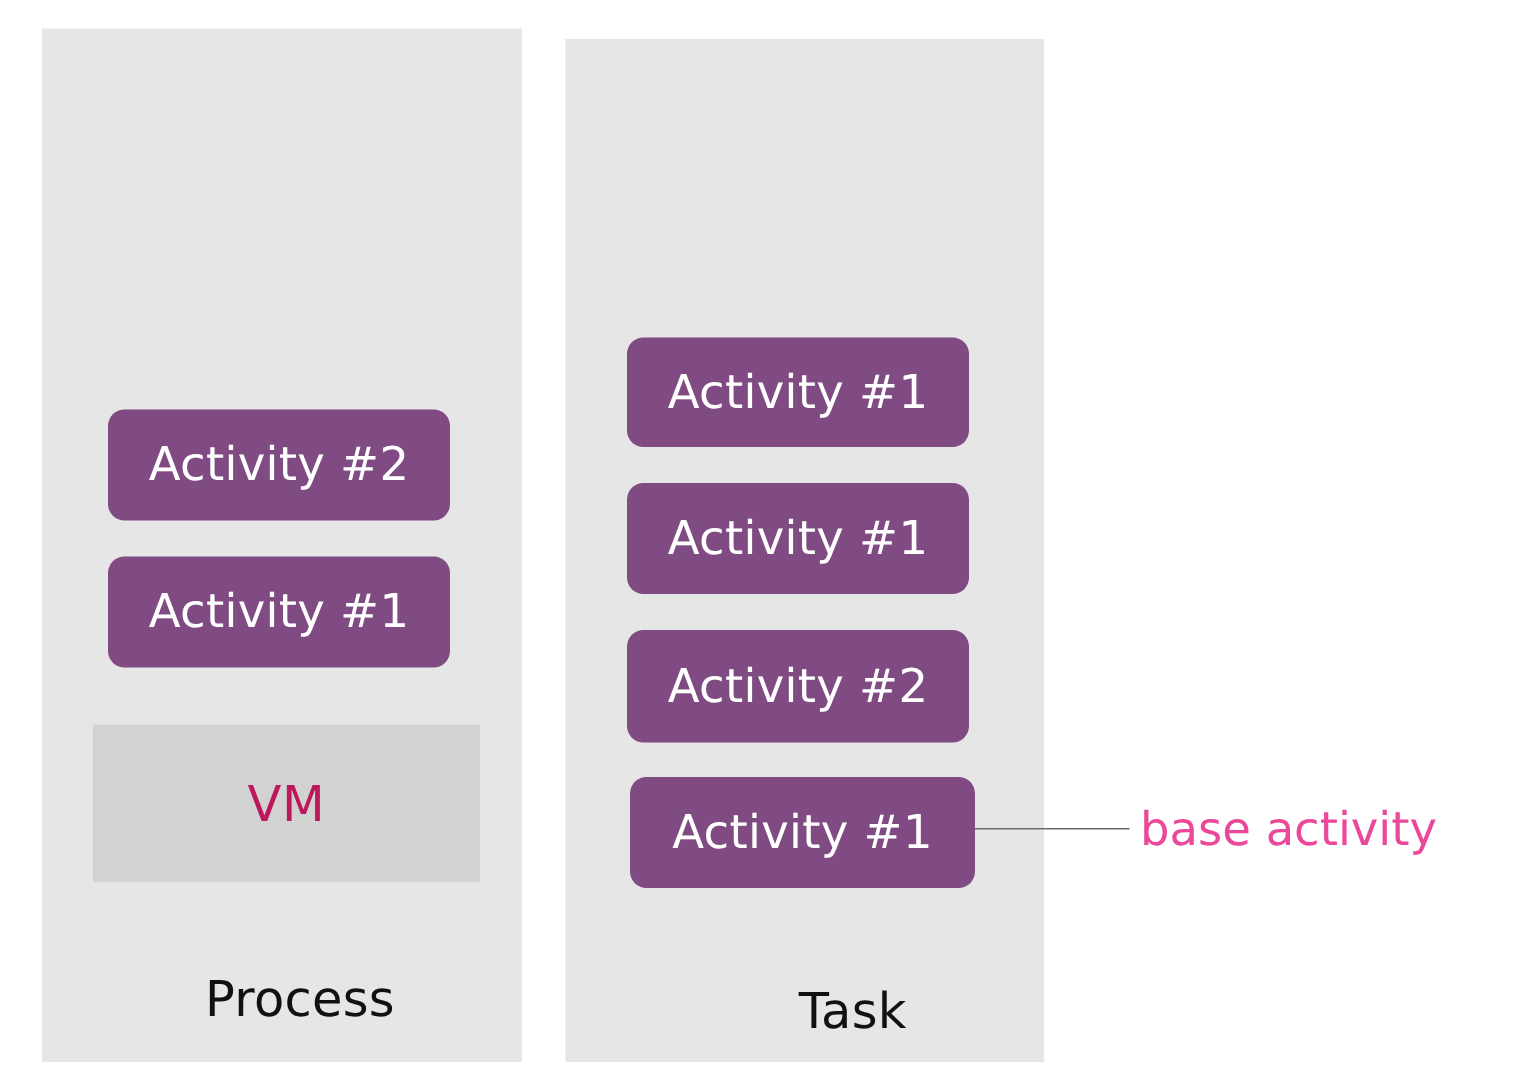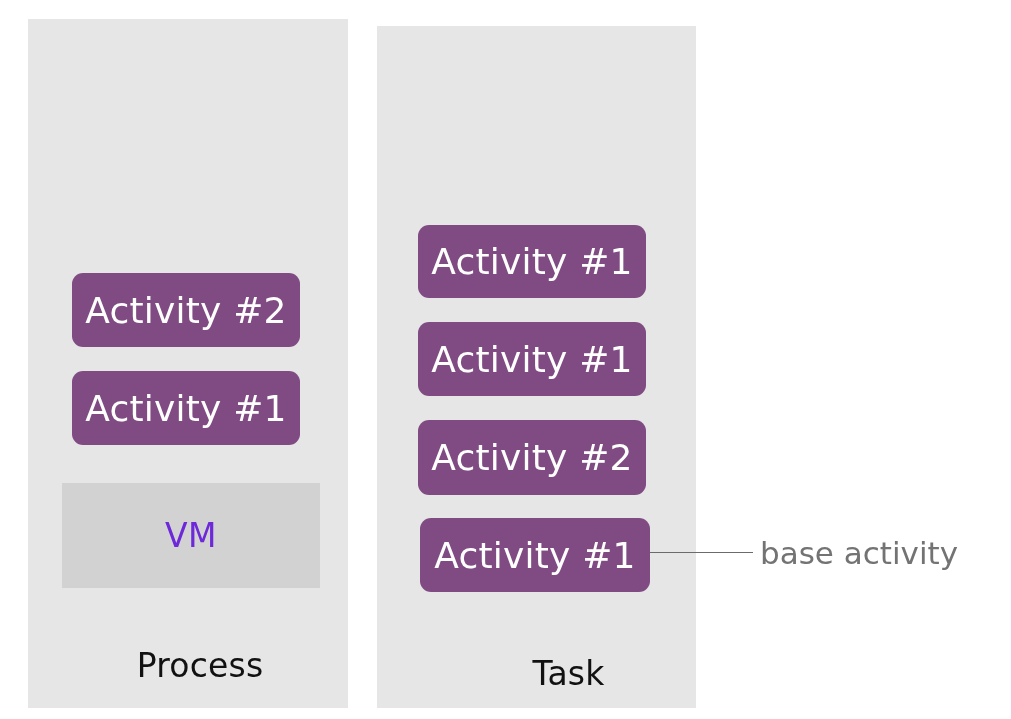--- a/index.html
+++ b/index.html
@@ -56,21 +56,21 @@
   }
   #label-process { top: 630px; }
   #label-task    { top: 631px; padding-left: 20px; }
 
   
   .activity {
     position: absolute;
     background: #7f4b82;
     border-radius: 11px;
     color: #ffffff;
-    font-size: 36px;
+    font-size: 31px;
     font-weight: 400;
     display: flex;
     align-items: center;
     justify-content: center;
     letter-spacing: 0.2px;
     box-sizing: border-box;
     white-space: nowrap;
   }
 
   
@@ -78,21 +78,21 @@
   #proc-act-1 { left: 44px; top: 352px; width: 228px; height: 74px; }
 
   
   #vm-box {
     position: absolute;
     left: 34px;
     top: 464px;
     width: 258px;
     height: 105px;
     background: #d2d2d2;
-    color: #6d28d9;
+    color: #be185d;
     font-size: 33px;
     display: flex;
     align-items: center;
     justify-content: center;
     letter-spacing: 0.5px;
     white-space: nowrap;
   }
 
   
   #task-act-0 { left: 41px; top: 199px; width: 228px; height: 73px; }
@@ -106,21 +106,21 @@
     left: 650px;
     top: 552px;
     width: 103px;
     height: 1px;
     background: #6b6b6b;
   }
   #callout-label {
     position: absolute;
     left: 760px;
     top: 532px;
-    color: #737373;
+    color: #ec4899;
     font-size: 31px;
     font-weight: 400;
     line-height: 42px;
     white-space: nowrap;
   }
 </style>
 </head>
 <body>
 
 <div id="canvas">

